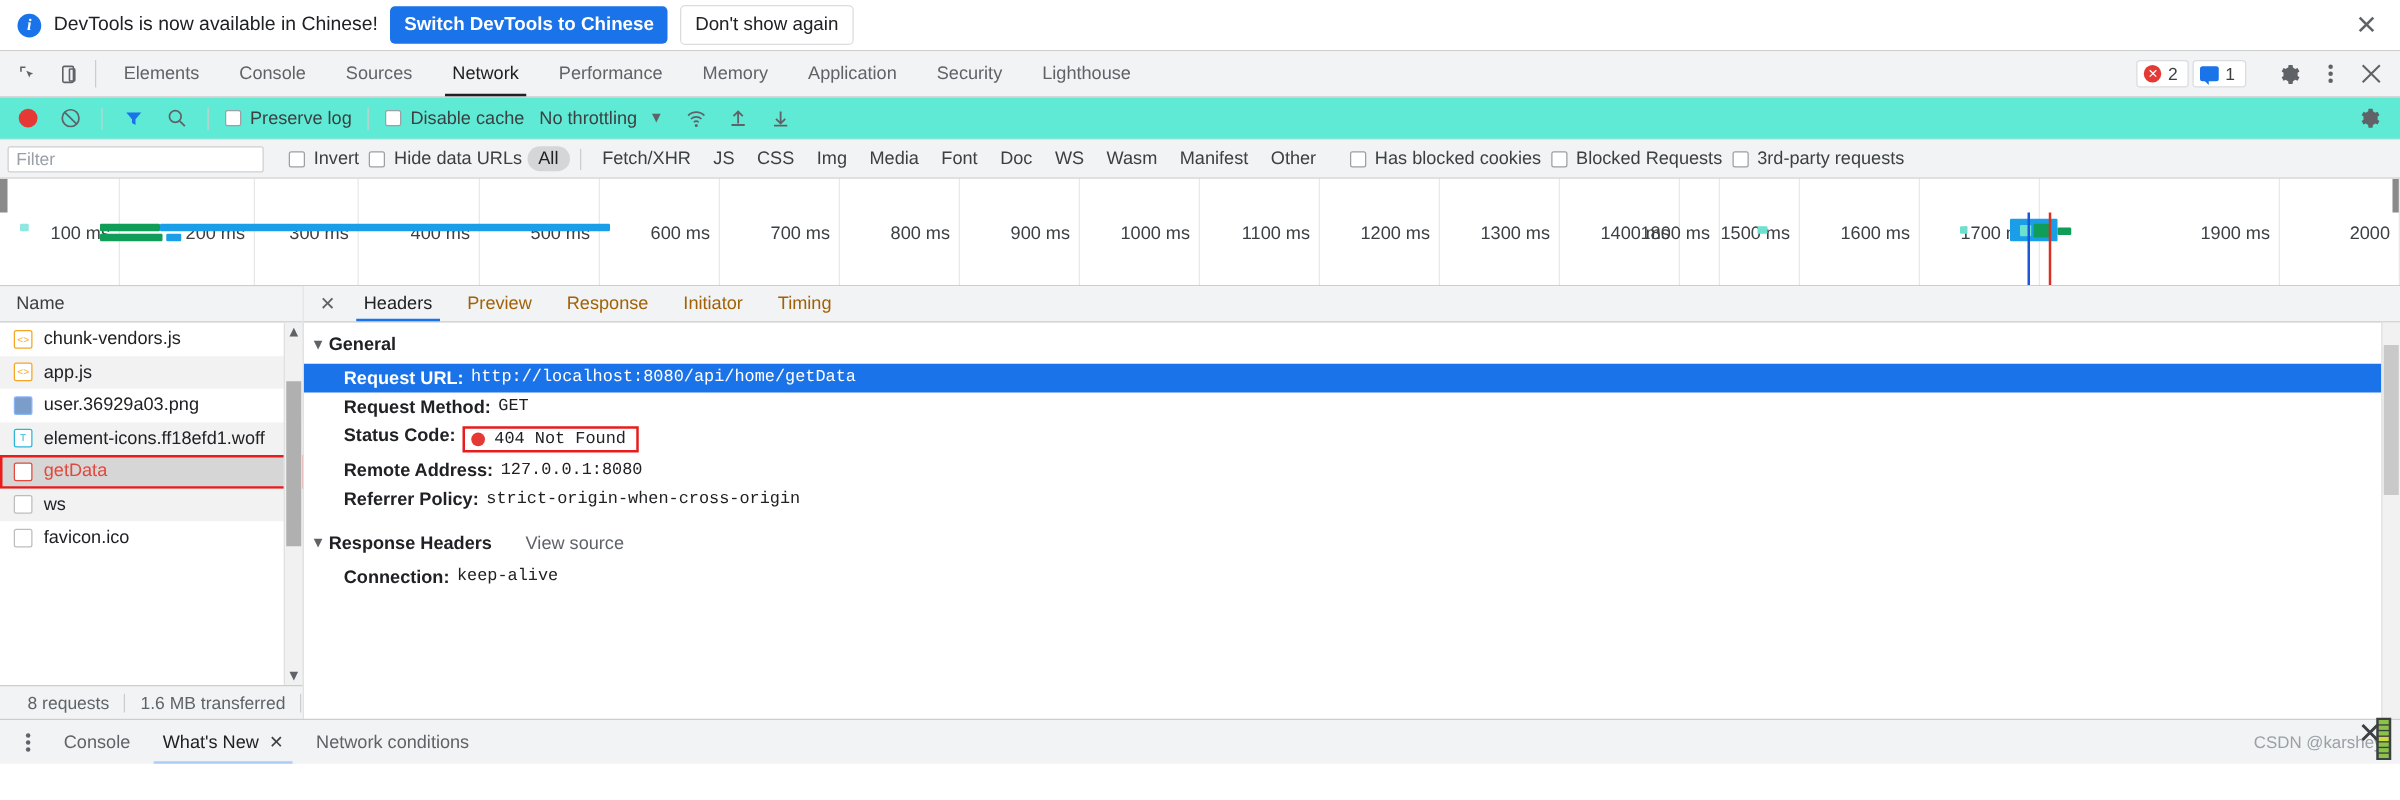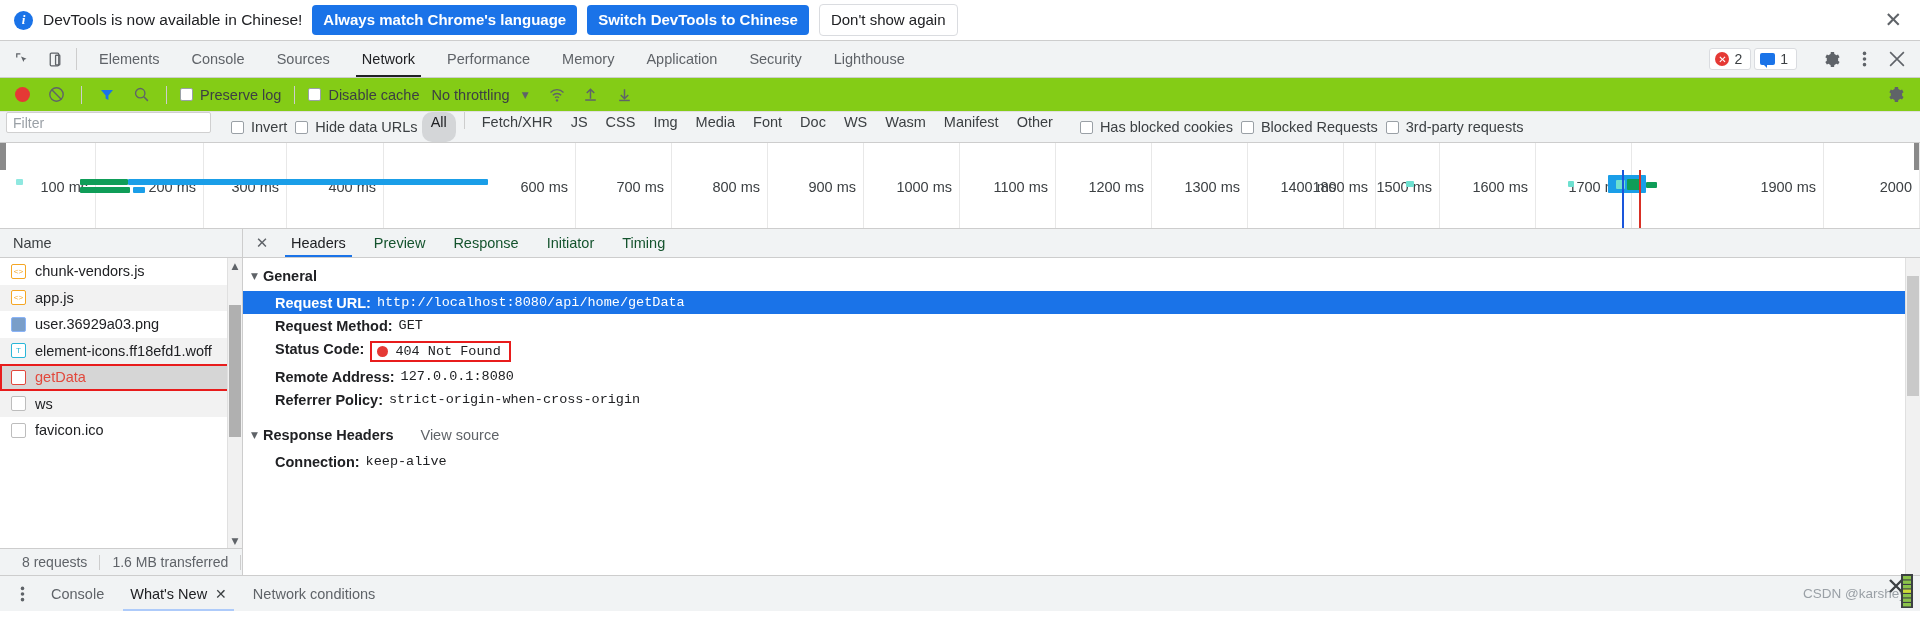--- a/index.html
+++ b/index.html
@@ -94,38 +94,38 @@
     border-left: 4px solid transparent; border-right: 0px solid transparent;
     border-top: 4px solid #1a73e8;
   }
   .icon-btn {
     width: 30px; height: 30px; display: flex; align-items: center; justify-content: center;
     cursor: pointer; color: #5f6368;
   }
 
   
   .nettoolbar {
-    height: 34px; background: #84cc16; border-bottom: 1px solid #e0e0e0;
+    height: 34px; background: #5eead4; border-bottom: 1px solid #e0e0e0;
     display: flex; align-items: center; padding: 0 6px; gap: 2px;
   }
   .rec-dot { width: 15px; height: 15px; border-radius: 50%; background: #e53935; }
   .tool-sep { width: 1px; height: 18px; background: #cdcdcd; margin: 0 7px; flex: none; }
   .chk-label { display: flex; align-items: center; gap: 7px; font-size: 14.5px; color: #3c4043; cursor: pointer; white-space: nowrap; padding: 0 4px; }
   .chk {
     width: 13px; height: 13px; border: 1.5px solid #9aa0a6; border-radius: 2px;
     background: #fff; flex: none;
   }
   .throttle { font-size: 14.5px; color: #3c4043; padding: 0 6px; white-space: nowrap; cursor: pointer; }
   .caret { font-size: 9px; color: #5f6368; padding: 0 10px 0 4px; cursor: pointer; font-family: "DejaVu Sans", sans-serif; }
   .toolbar-right { margin-left: auto; display: flex; align-items: center; padding-right: 4px; }
 
   
   .filterbar {
     height: 31px; background: #f1f3f4; border-bottom: 1px solid #cdcdcd;
-    display: flex; padding: 0 6px; gap: 0px;
+    display: flex; align-items: center; padding: 0 6px; gap: 0px;
   }
   .filter-input {
     width: 205px; height: 21px; background: #fff; border: 1px solid #d0d0d0;
     font-size: 14px; padding: 0 6px; color: #202124; outline: none;
     font-family: "Liberation Sans", sans-serif; border-radius: 2px;
   }
   .filter-input::placeholder { color: #9aa0a6; }
   .ftype {
     font-size: 14.5px; color: #3c4043; padding: 2px 9px; cursor: pointer;
     border-radius: 10px; white-space: nowrap;
@@ -212,21 +212,21 @@
   .dtabs {
     height: 29px; background: #f1f3f4; border-bottom: 1px solid #cdcdcd;
     display: flex; align-items: stretch; padding-left: 4px;
   }
   .dclose {
     width: 30px; display: flex; align-items: center; justify-content: center;
     color: #5f6368; font-size: 15px; cursor: pointer; font-family: "DejaVu Sans", sans-serif;
   }
   .dtab {
     padding: 0 14px; display: flex; align-items: center; position: relative;
-    font-size: 14.5px; color: #14532d; cursor: pointer; white-space: nowrap;
+    font-size: 14.5px; color: #a16207; cursor: pointer; white-space: nowrap;
   }
   .dtab.active { color: #202124; }
   .dtab.active::after {
     content:""; position:absolute; left:8px; right:8px; bottom:0; height:2px; background:#1a73e8;
   }
   .dbody { flex: 1; overflow: hidden; position: relative; padding-top: 3px; }
   .sec-title {
     display: flex; align-items: center; gap: 5px;
     font-size: 14.5px; font-weight: bold; color: #202124;
     padding: 7px 0 7px 8px; cursor: pointer;
@@ -280,21 +280,20 @@
     font-size: 13.5px; color: #9aa0a6; gap: 10px;
   }
   .wm-widget { width: 26px; height: 34px; flex: none; }
 </style>
 </head>
 <body>
 
 <div class="notif-bar">
   <div class="info-icon">i</div>
   <span class="notif-text">DevTools is now available in Chinese!</span>
-  <button class="btn-blue">Always match Chrome's language</button>
   <button class="btn-blue">Switch DevTools to Chinese</button>
   <button class="btn-white">Don't show again</button>
   <div class="notif-close">✕</div>
 </div>
 
 <div class="tabbar">
   <div class="tb-icon">
     <svg width="17" height="17" viewBox="0 0 16 16">
         <path d="M2 2h4v1.2H3.2V6H2V2z" fill="#5f6368"></path>
         <path d="M6.6 5.2l5.2 2.2-2.1.8-.8 2.1-2.3-5.1z" fill="#5f6368"></path>
@@ -461,20 +460,23 @@
       </div>
       <div class="ov-tick" style="left: 12px; width: 192px;">
         <span>200 ms</span>
       </div>
       <div class="ov-tick" style="left: 0px; width: 287px;">
         <span>300 ms</span>
       </div>
       <div class="ov-tick" style="left: 0px; width: 384px;">
         <span>400 ms</span>
       </div>
+      <div class="ov-tick" style="left: 0px; width: 480px;">
+        <span>500 ms</span>
+      </div>
       <div class="ov-tick" style="left: 0px; width: 576px;">
         <span>600 ms</span>
       </div>
       <div class="ov-tick" style="left: 0px; width: 672px;">
         <span>700 ms</span>
       </div>
       <div class="ov-tick" style="left: 0px; width: 768px;">
         <span>800 ms</span>
       </div>
       <div class="ov-tick" style="left: 0px; width: 864px;">

